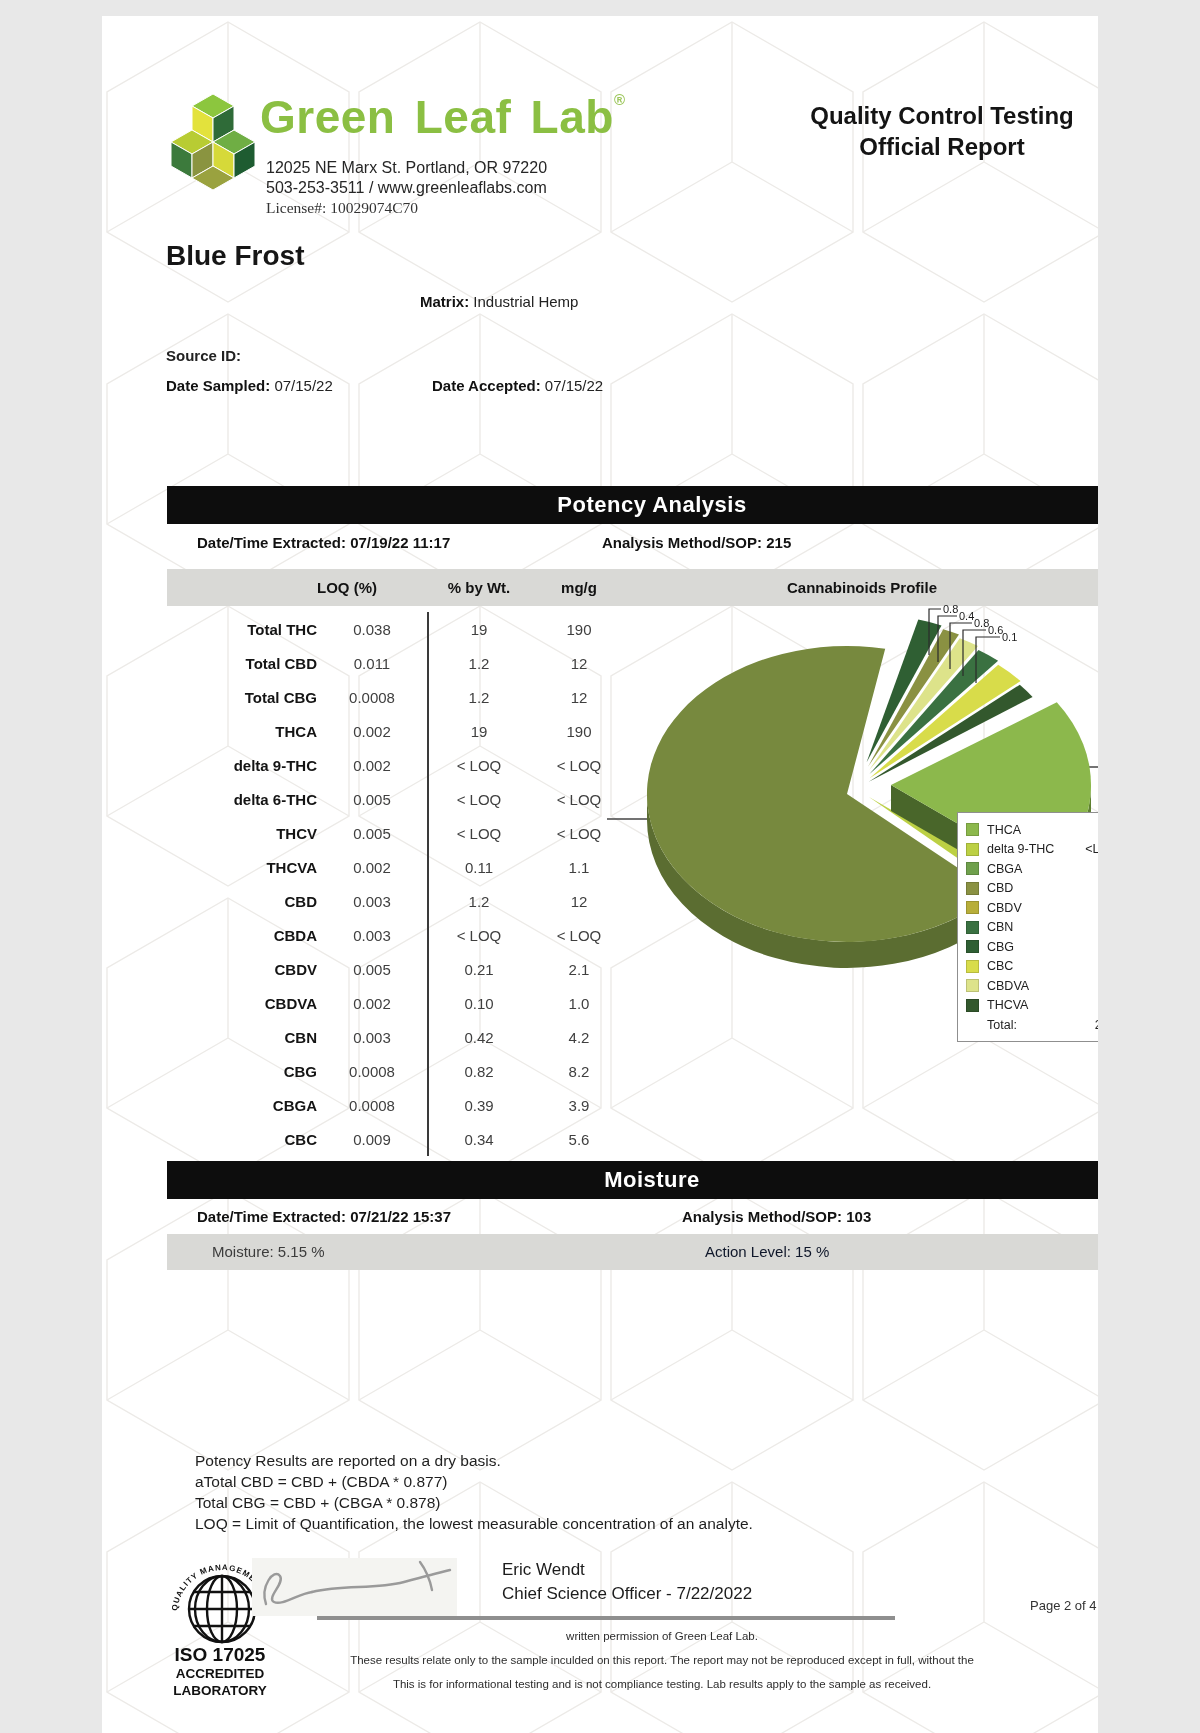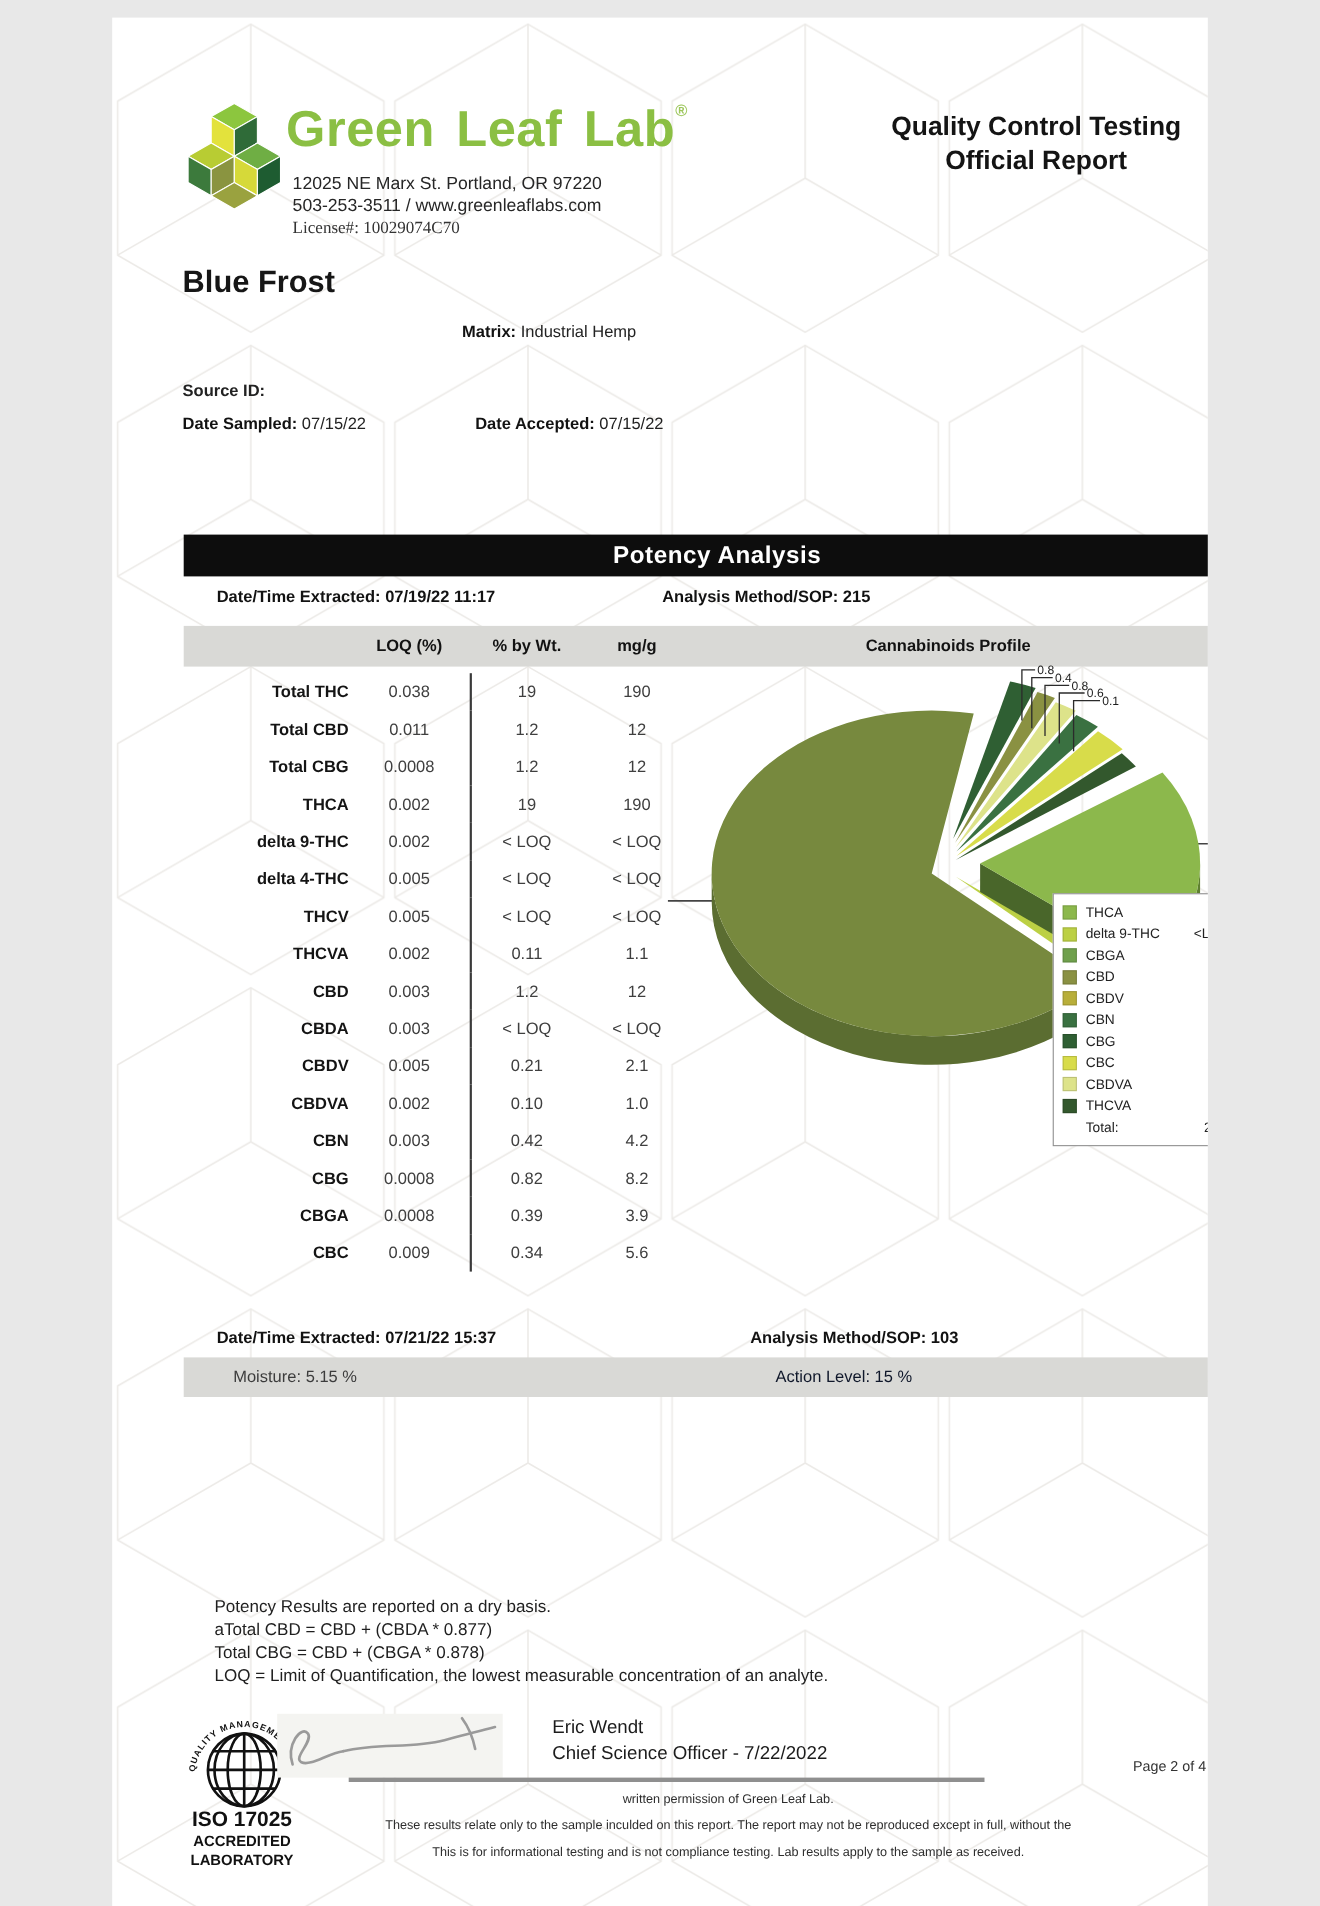--- a/index.html
+++ b/index.html
@@ -120,21 +120,21 @@
   <div class="abs meta15" style="left:95px;top:518px">
     <span class="lbl">Date/Time Extracted:</span>
     <span class="lbl">07/19/22  11:17</span>
   </div>
   <div class="abs meta15" style="left:500px;top:518px">
     <span class="lbl">Analysis Method/SOP:</span>
     <span class="lbl">215</span>
   </div>
 
   <div class="abs graybar" style="top:553px;height:37px">
-    <span class="abs lbl" style="left:150px;width:110px;top:0;line-height:37px;text-align:center;font-size:15px">LOQ (%)</span>
+    <span class="abs lbl" style="left:150px;width:110px;top:0;line-height:37px;text-align:left;font-size:15px">LOQ (%)</span>
     <span class="abs lbl" style="left:262px;width:100px;top:0;line-height:37px;text-align:center;font-size:15px">% by Wt.</span>
     <span class="abs lbl" style="left:362px;width:100px;top:0;line-height:37px;text-align:center;font-size:15px">mg/g</span>
     <span class="abs lbl" style="left:545px;width:300px;top:0;line-height:37px;text-align:center;font-size:15px">Cannabinoids Profile</span>
   </div>
 
   <table class="pot">
     <tbody>
       <tr>
           <td class="an">Total THC</td>
           <td class="lq">0.038</td>
@@ -159,21 +159,21 @@
           <td class="wt">19</td>
           <td class="mg">190</td>
         </tr>
       <tr>
           <td class="an">delta 9-THC</td>
           <td class="lq">0.002</td>
           <td class="wt">&lt; LOQ</td>
           <td class="mg">&lt; LOQ</td>
         </tr>
       <tr>
-          <td class="an">delta 4-THC</td>
+          <td class="an">delta 6-THC</td>
           <td class="lq">0.005</td>
           <td class="wt">&lt; LOQ</td>
           <td class="mg">&lt; LOQ</td>
         </tr>
       <tr>
           <td class="an">THCV</td>
           <td class="lq">0.005</td>
           <td class="wt">&lt; LOQ</td>
           <td class="mg">&lt; LOQ</td>
         </tr>
@@ -325,20 +325,23 @@
         <span class="sw" style="background: rgb(51, 88, 45);"></span>
         <span class="lname">THCVA</span>
         <span class="lval">0.1</span>
       </div>
     <div class="lrow">
         <span class="lname ltot">Total:</span>
         <span class="lval">22.6</span>
       </div>
   </div>
 
+  <div class="abs blackbar" style="top:1145px">
+    <span>Moisture</span>
+  </div>
   <div class="abs meta15" style="left:95px;top:1192px">
     <span class="lbl">Date/Time Extracted:</span>
     <span class="lbl">07/21/22  15:37</span>
   </div>
   <div class="abs meta15" style="left:580px;top:1192px">
     <span class="lbl">Analysis Method/SOP:</span>
     <span class="lbl">103</span>
   </div>
   <div class="abs graybar" style="top:1218px;height:36px">
     <span class="abs" style="left:45px;line-height:36px;font-size:15px;color:#3c3c3c">Moisture: 5.15 %</span>

